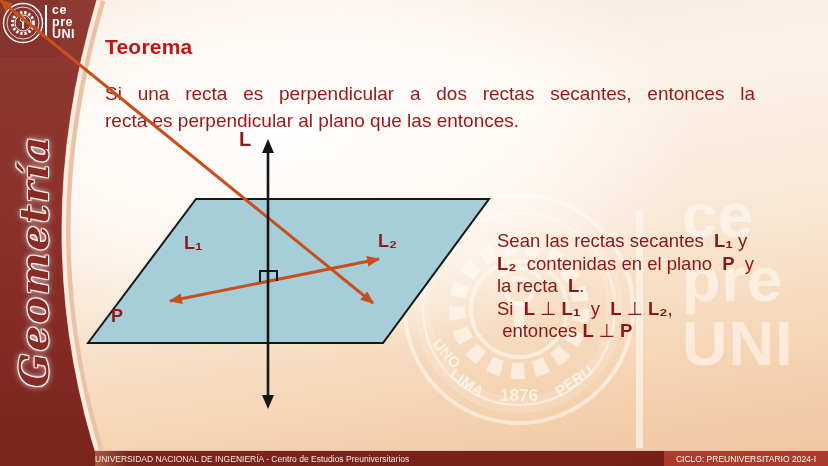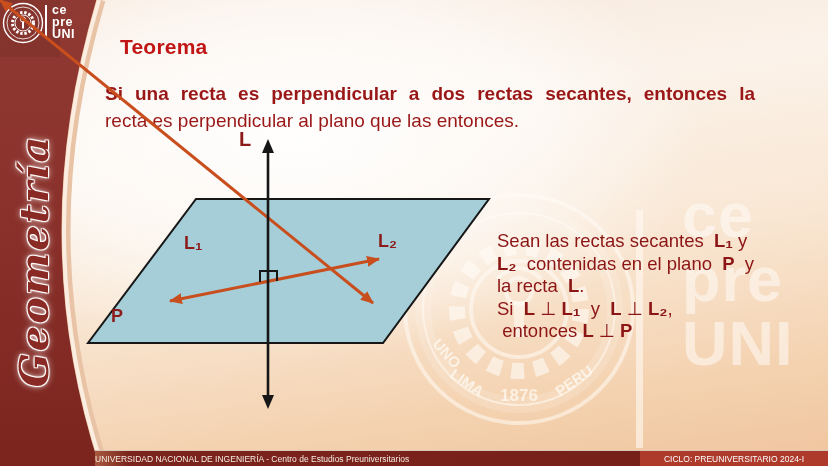--- a/index.html
+++ b/index.html
@@ -24,41 +24,41 @@
     left:33px; top:261px; transform:translate(-50%,-50%) rotate(-90deg);
     transform-origin:center; white-space:nowrap;
     font-family:"DejaVu Serif", serif; font-style:italic; font-weight:bold;
     font-size:40px; letter-spacing:2px; color:#8a2a24;
     text-shadow:-1px -1px 1px #fff, 1px -1px 1px #fff, -1px 1px 1px #fff, 1px 1px 1px #fff, 0 0 7px rgba(255,255,255,0.9);
   }
   .logo-line{ color:#ffffff; font-weight:bold; font-size:12.5px; line-height:12px; letter-spacing:0.5px;}
   .logo-text{ left:52px; top:4px; }
 
   
-  .title{ left:120px; top:35px; font-size:21px; font-weight:bold; color:#c11414; letter-spacing:0.2px;}
+  .title{ left:105px; top:35px; font-size:21px; font-weight:bold; color:#c11414; letter-spacing:0.2px;}
   .body-par{ left:105px; top:80px; width:650px; font-size:19px; line-height:27px; color:#9a1717;}
-  .body-par .justify{ text-align:justify; text-align-last:justify;font-weight:bold; }
+  .body-par .justify{ text-align:justify; text-align-last:justify; }
 
   
   .dlabel{ font-weight:bold; color:#8c1b1a; font-size:18px; }
   .dlabel-L { left:239px; top:128px; font-size:20px; }
   .dlabel-L1{ left:184px; top:233px; }
   .dlabel-L2{ left:378px; top:231px; }
   .dlabel-P { left:111px; top:306px; }
 
   
   .explain{ left:497px; top:230px; font-size:18.5px; line-height:22.6px; color:#8c1515; white-space:pre;}
   .explain span{white-space:pre;}
 
   
   .footer{ left:95px; top:450px; width:733px; height:16px; display:flex;
            border-top:1px solid #d8c6b6; font-size:8.5px; color:#f6ece2;}
   .footer-left{ flex:1; display:flex; align-items:center; 
     background:linear-gradient(90deg, #a85a40 0px, #7a241d 34px, #772019 100%);}
-  .footer-right{ width:188px; display:flex; align-items:center; justify-content:center;
+  .footer-right{ width:164px; display:flex; align-items:center; justify-content:center;
     background:#ad3a2b; color:#ffffff;}
 </style>
 </head>
 <body>
 
 <div class="stage">
 
   <div class="abs wm-seal">
     <svg width="240" height="240" viewBox="-120 -120 240 240">
       <g stroke="rgba(255,252,246,0.55)" fill="none">

